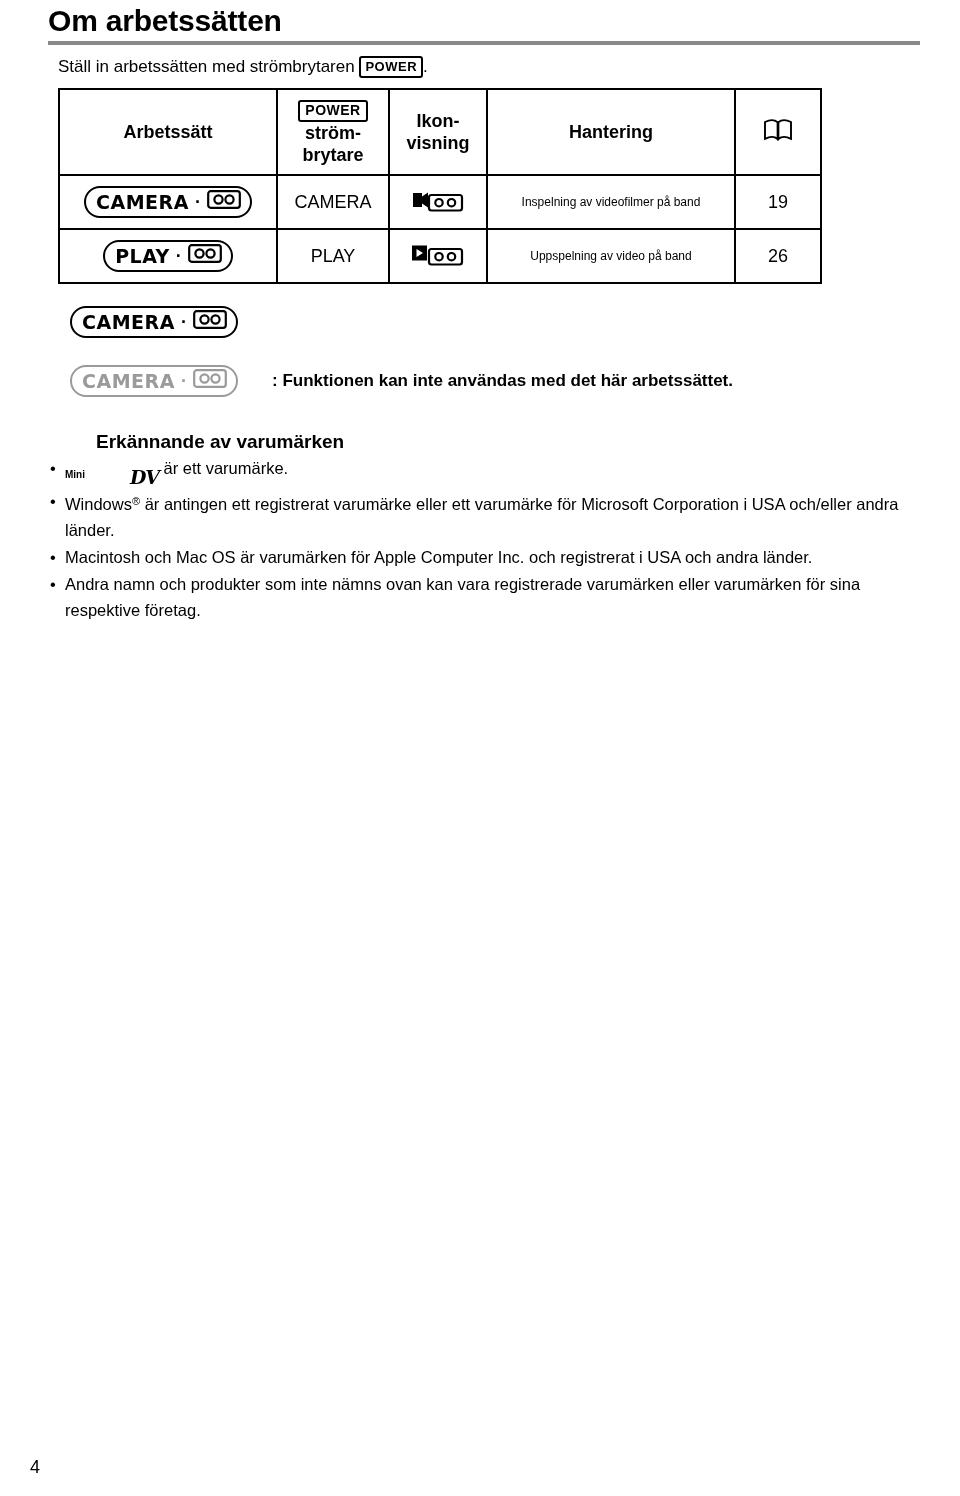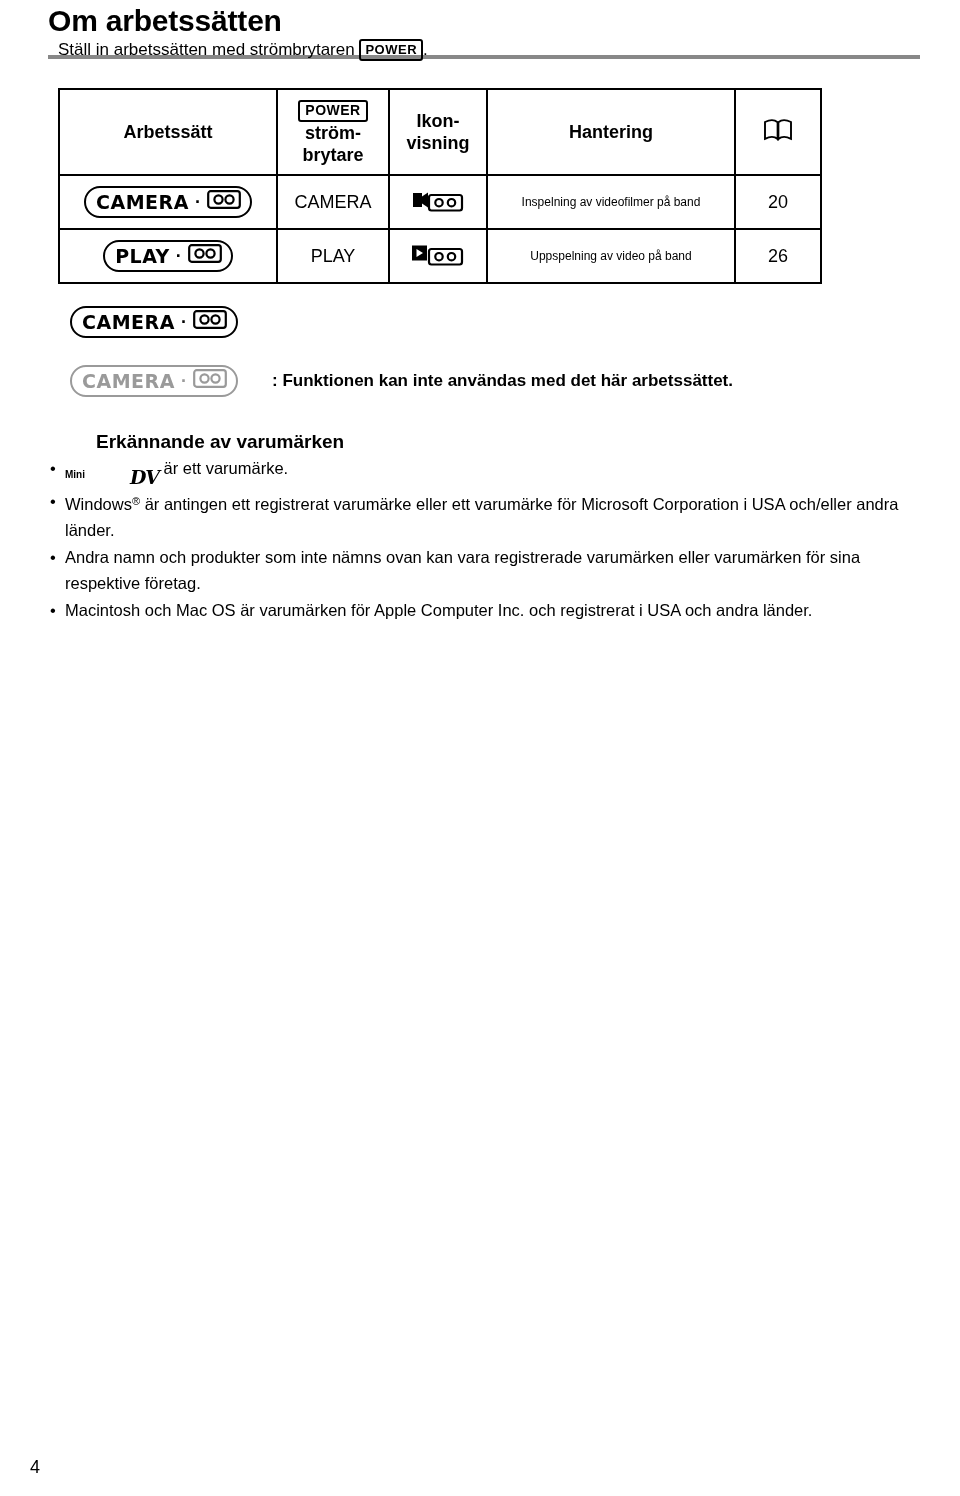--- a/index.html
+++ b/index.html
@@ -29,32 +29,32 @@
     left: 48px;
     top: 4px;
     width: 872px;
   }
   .page-title {
     font-size: 30px;
     font-weight: bold;
     letter-spacing: -0.2px;
     line-height: 34px;
     margin: 0;
-    padding: 0 0 16px 0;
+    padding: 0 0 2px 0;
   }
   .title-rule {
     height: 4px;
     background: #888888;
     width: 872px;
     margin-top: 1px;
   }
   .intro-line {
     position: absolute;
     left: 58px;
-    top: 39px;
+    top: 56px;
     font-size: 17px;
     line-height: 22px;
     white-space: nowrap;
   }
 
   
   .badge-power {
     display: inline-block;
     border: 2px solid #000;
     border-radius: 3px;
@@ -305,21 +305,21 @@
           <svg width="56" height="28" viewBox="0 0 56 28" aria-hidden="true">
             <path d="M3 7 L12 7 L12 21 L3 21 Z" fill="#000"></path>
             <path d="M12 10.5 L18 6.5 L18 21.5 L12 17.5 Z" fill="#000"></path>
             <rect x="19" y="9" width="33" height="15.5" rx="2.4" fill="none" stroke="#000" stroke-width="2.2"></rect>
             <circle cx="29" cy="16.7" r="3.7" fill="none" stroke="#000" stroke-width="2.2"></circle>
             <circle cx="41.5" cy="16.7" r="3.7" fill="none" stroke="#000" stroke-width="2.2"></circle>
           </svg>
         </span>
       </td>
       <td class="cell-handling">Inspelning av videofilmer på band</td>
-      <td class="cell-page">20</td>
+      <td class="cell-page">19</td>
     </tr>
 
     <tr class="row-h">
       <td>
         <span class="mode-pill">
           <span class="mode-text">PLAY</span>
           <span class="dot">·</span>
           <span class="tape-icon">
             <svg width="34" height="19" viewBox="0 0 34 19" aria-hidden="true">
               <rect x="1.2" y="1.2" width="31.6" height="16.6" rx="2.5" fill="none" stroke="#000" stroke-width="2.2"></rect>
@@ -387,22 +387,22 @@
       <span class="mini-dv">
         <span class="mini">Mini</span>
         <span class="dv">DV</span>
       </span>
       <span>är ett varumärke.</span>
     </div>
     <div class="tm-item">
       <span>Windows</span><span class="sup">®</span><span> är antingen ett registrerat varumärke eller ett varumärke för Microsoft Corporation i USA och/eller andra länder.</span>
     </div>
     <div class="tm-item">
+      <span>Macintosh och Mac OS är varumärken för Apple Computer Inc. och registrerat i USA och andra länder.</span>
+    </div>
+    <div class="tm-item">
       <span>Andra namn och produkter som inte nämns ovan kan vara registrerade varumärken eller varumärken för sina respektive företag.</span>
     </div>
-    <div class="tm-item">
-      <span>Macintosh och Mac OS är varumärken för Apple Computer Inc. och registrerat i USA och andra länder.</span>
-    </div>
   </div>
 
   <div class="page-number">4</div>
 
 </div>
 
 </body></html>

